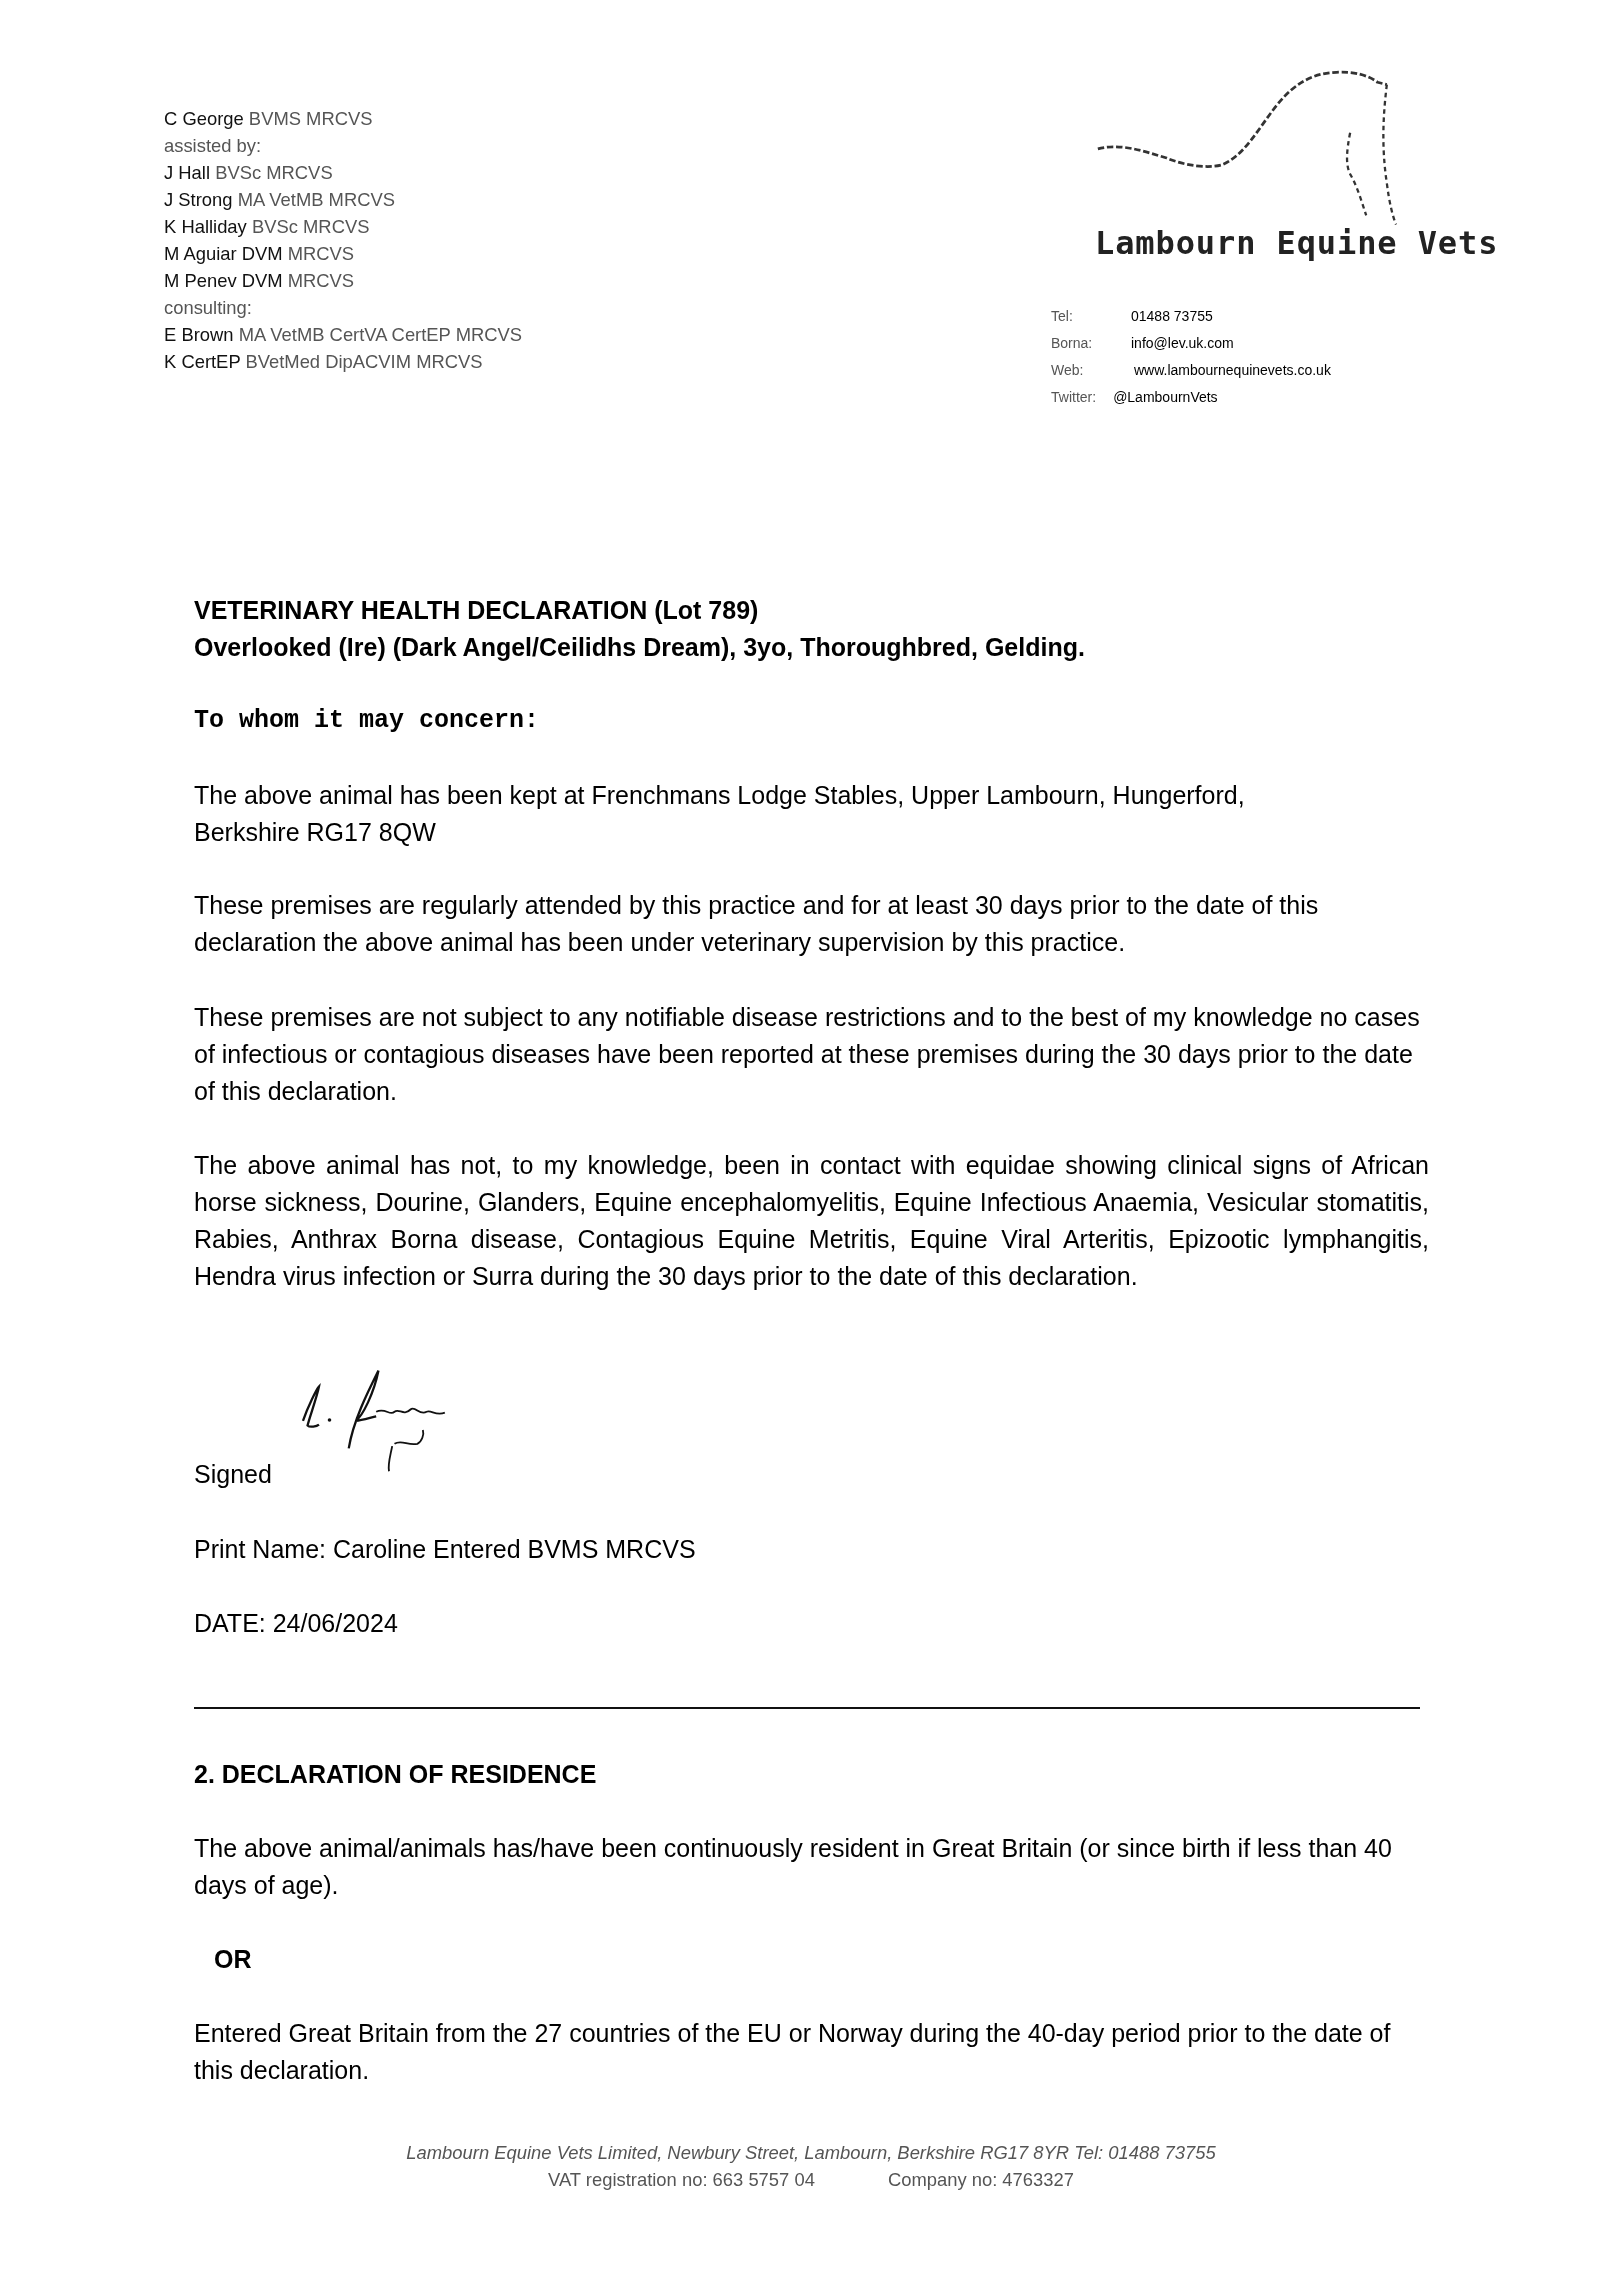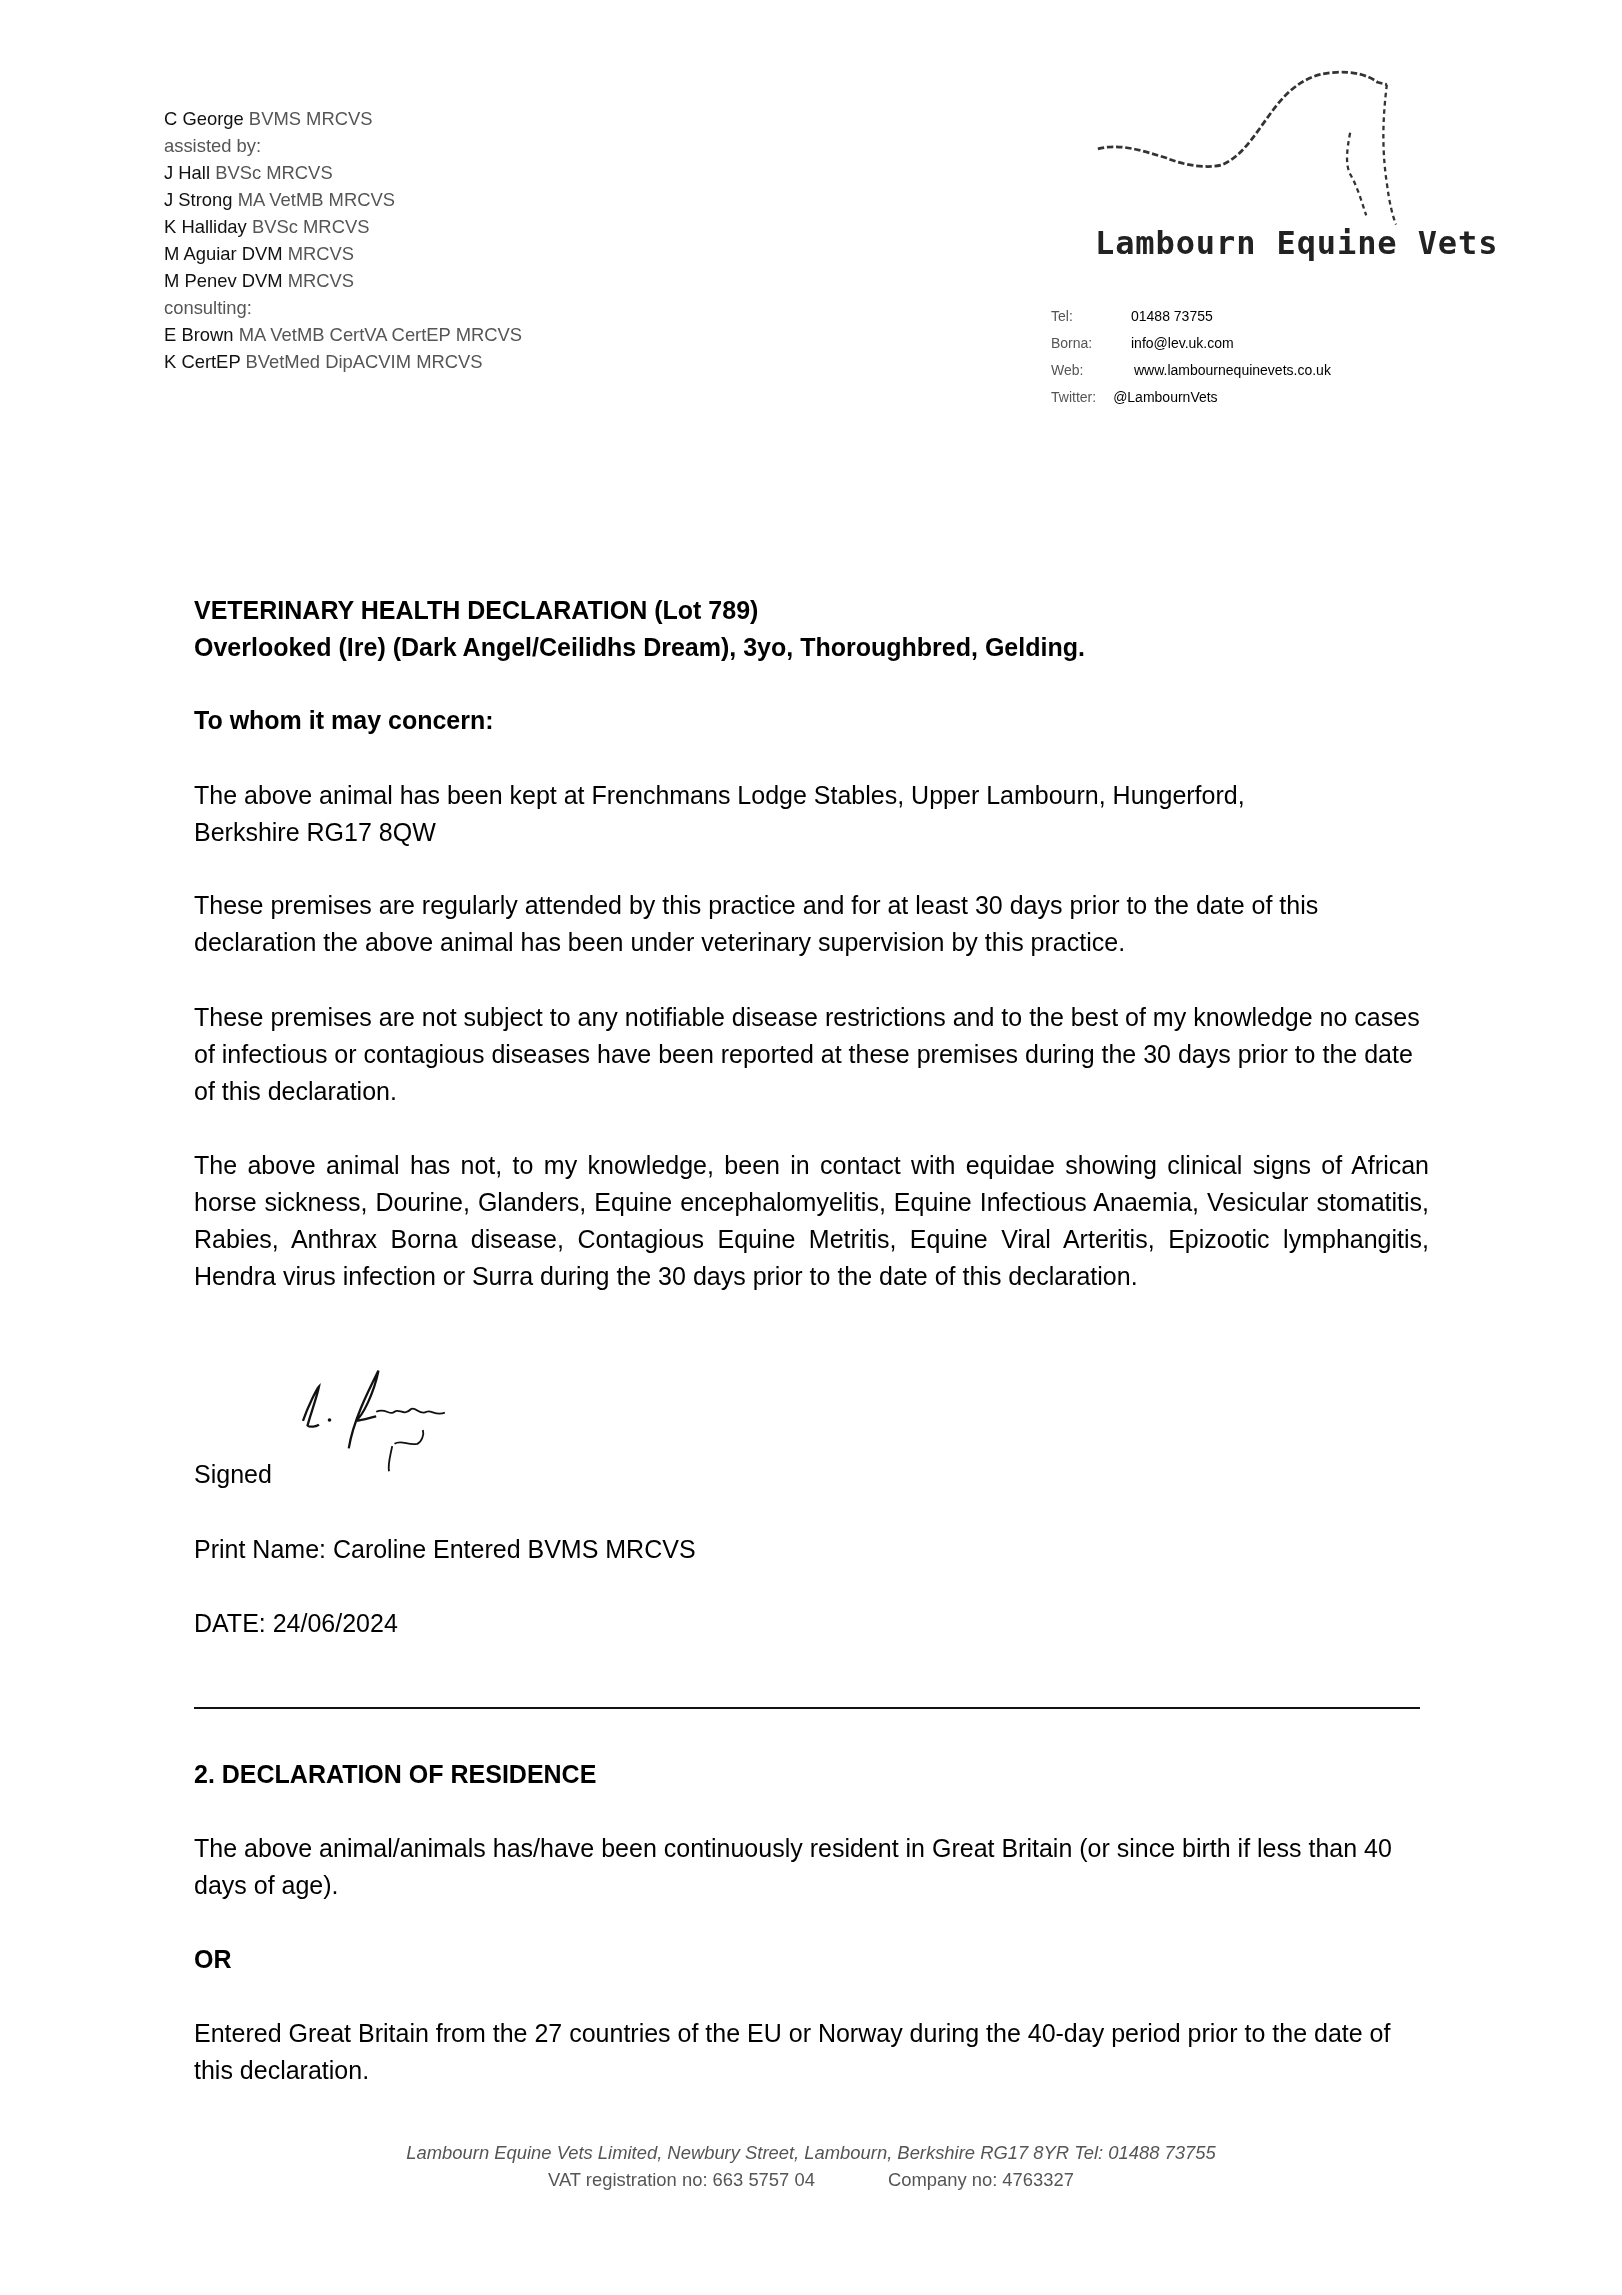--- a/index.html
+++ b/index.html
@@ -52,21 +52,21 @@
 
 <div class="abs contact">
   <div class="row"><span class="lbl" style="width:80px">Tel:</span><span class="val">01488 73755</span></div>
   <div class="row"><span class="lbl" style="width:80px">Borna:</span><span class="val">info@lev.uk.com</span></div>
   <div class="row"><span class="lbl" style="width:83px">Web:</span><span class="val">www.lambournequinevets.co.uk</span></div>
   <div class="row"><span class="lbl" style="margin-right:17px">Twitter:</span><span class="val">@LambournVets</span></div>
 </div>
 
 <div class="p bold" style="top:592px;">VETERINARY HEALTH DECLARATION (Lot 789)</div>
 <div class="p bold" style="top:629px;">Overlooked (Ire) (Dark Angel/Ceilidhs Dream), 3yo, Thoroughbred, Gelding.</div>
-<div class="p bold" style="top:702px;">To whom it may concern:</div>
+<div class="p bold" style="top:702px;font-family:Liberation Mono, monospace;">To whom it may concern:</div>
 
 <div class="p" style="top:777px; width:1129px;">The above animal has been kept at Frenchmans Lodge Stables, Upper Lambourn, Hungerford, Berkshire RG17 8QW</div>
 <div class="p" style="top:887px;">These premises are regularly attended by this practice and for at least 30 days prior to the date of this declaration the above animal has been under veterinary supervision by this practice.</div>
 <div class="p" style="top:999px;">These premises are not subject to any notifiable disease restrictions and to the best of my knowledge no cases of infectious or contagious diseases have been reported at these premises during the 30 days prior to the date of this declaration.</div>
 <div class="p justify" style="top:1147px;">The above animal has not, to my knowledge, been in contact with equidae showing clinical signs of African horse sickness, Dourine, Glanders, Equine encephalomyelitis, Equine Infectious Anaemia, Vesicular stomatitis, Rabies, Anthrax Borna disease, Contagious Equine Metritis, Equine Viral Arteritis, Epizootic lymphangitis, Hendra virus infection or Surra during the 30 days prior to the date of this declaration.</div>
 
 <div class="p" style="top:1456px;">Signed</div>
 <div class="abs sig">
   <svg width="193" height="119" viewBox="0 0 420 260">
     <path d="M10 120 C 20 90, 40 50, 45 45 C 40 70, 25 110, 20 130 C 25 135, 40 132, 45 128" fill="none" stroke="#111" stroke-width="5"></path>
@@ -77,20 +77,20 @@
   </svg>
 </div>
 
 <div class="p" style="top:1531px;">Print Name: Caroline Entered BVMS MRCVS</div>
 <div class="p" style="top:1605px;">DATE: 24/06/2024</div>
 
 <div class="abs rule"></div>
 
 <div class="p bold" style="top:1756px;">2. DECLARATION OF RESIDENCE</div>
 <div class="p" style="top:1830px;">The above animal/animals has/have been continuously resident in Great Britain (or since birth if less than 40 days of age).</div>
-<div class="p bold" style="top:1941px;">OR</div>
+<div class="p bold" style="top:1941px;margin-left:20px;">OR</div>
 <div class="p" style="top:2015px;">Entered Great Britain from the 27 countries of the EU or Norway during the 40-day period prior to the date of this declaration.</div>
 
 <div class="abs footer" style="top:2139px;font-style:italic;">Lambourn Equine Vets Limited, Newbury Street, Lambourn, Berkshire RG17 8YR   Tel: 01488 73755</div>
 <div class="abs footer" style="top:2166px;">
   <span>VAT registration no: 663 5757 04</span><span style="display:inline-block;width:73px;"></span><span>Company no: 4763327</span>
 </div>
 
 
 </body></html>

